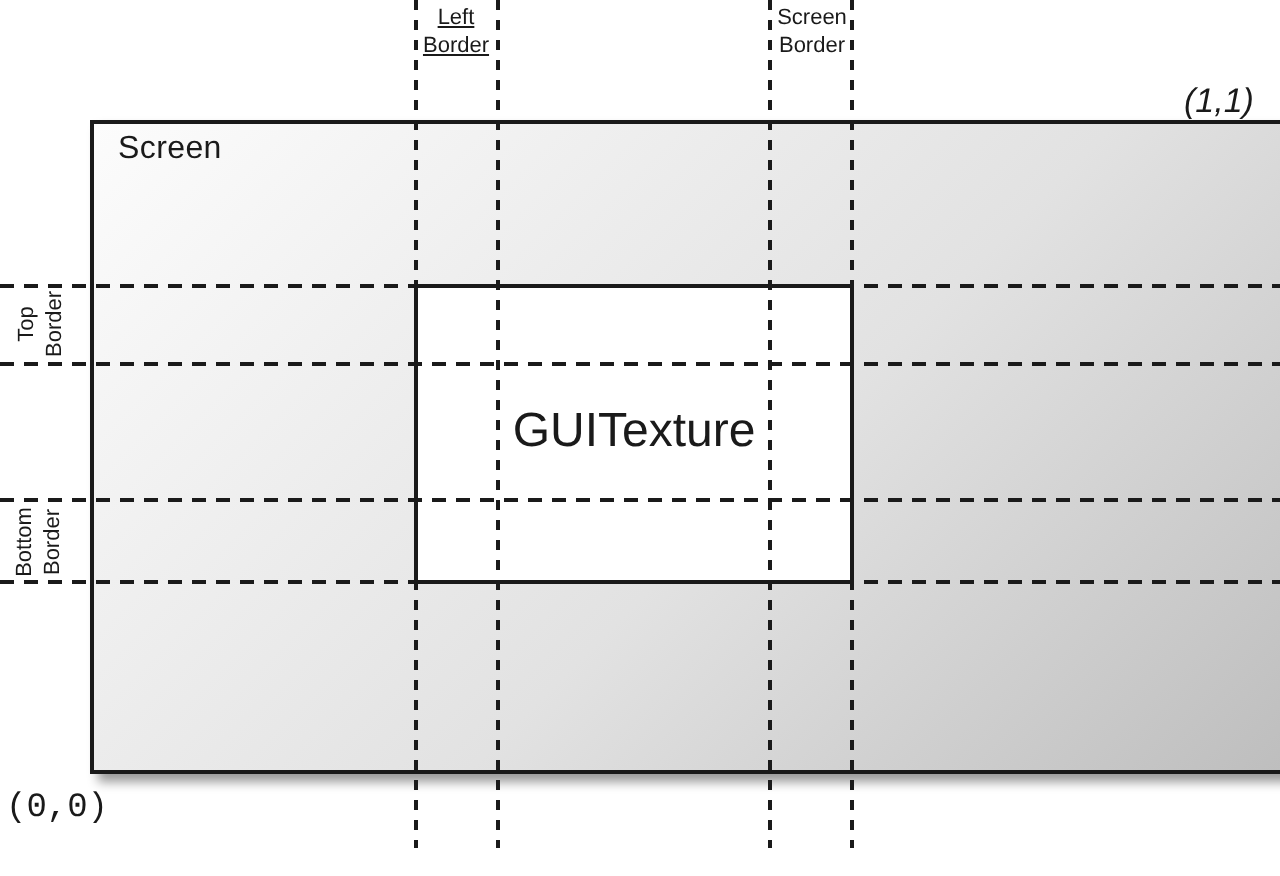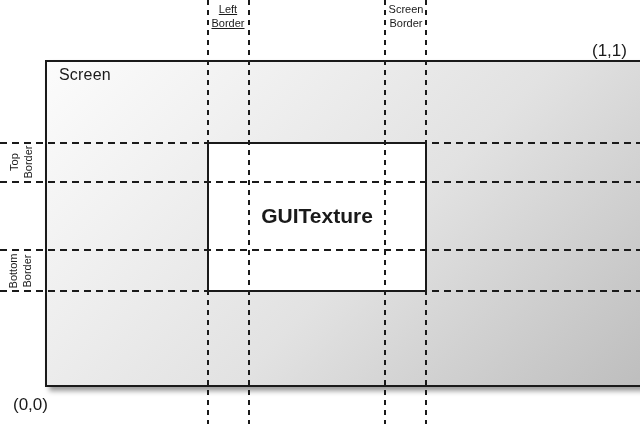--- a/index.html
+++ b/index.html
@@ -46,23 +46,22 @@
     position: absolute;
     left: 207px; top: 142px;
     width: 220px; height: 150px;
     border: 2px solid var(--line);
     background: var(--texture-fill);
   }
   .texture-label {
     position: absolute;
     left: 317px; top: 216px;
     transform: translate(-50%, -50%);
-    font-size: 21px;
+    font-size: 24px;
     white-space: nowrap;
-    font-weight: bold;
   }
   
   .hline {
     position: absolute;
     left: 0; width: 640px; height: 2px;
     background: repeating-linear-gradient(to right,
       var(--line) 0 7px, transparent 7px 12px);
   }
   .vline {
     position: absolute;
@@ -94,22 +93,22 @@
     transform: translate(-50%, -50%) rotate(-90deg);
   }
   .label-top    { left: 21px; top: 162px; }
   .label-bottom { left: 20px; top: 271px; }
   
   .coord {
     position: absolute;
     font-size: 17px;
     white-space: nowrap;
   }
-  .coord-tr { left: 592px; top: 41px; }
-  .coord-bl { left: 13px;  top: 395px; }
+  .coord-tr { left: 592px; top: 41px; font-style: italic; }
+  .coord-bl { left: 3px;  top: 395px; font-family: Liberation Mono, monospace; }
 </style>
 </head>
 <body>
 
 <div class="canvas">
 
   <div class="screen">
     <span class="screen-label">Screen</span>
   </div>
 

